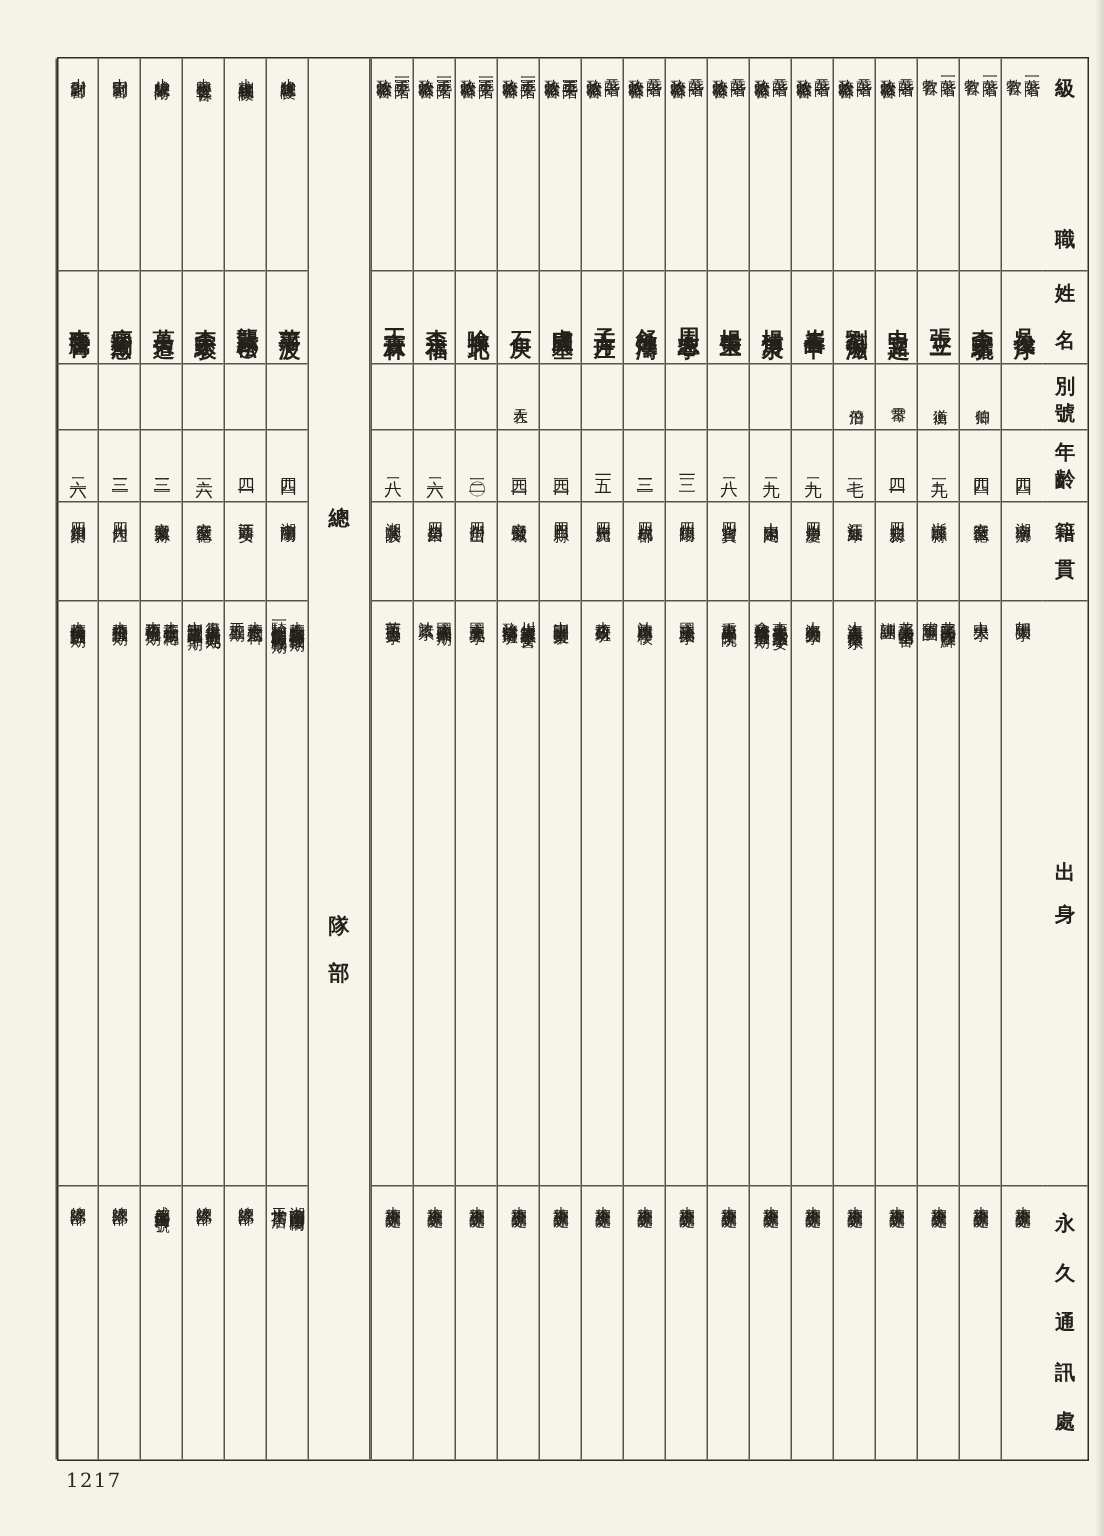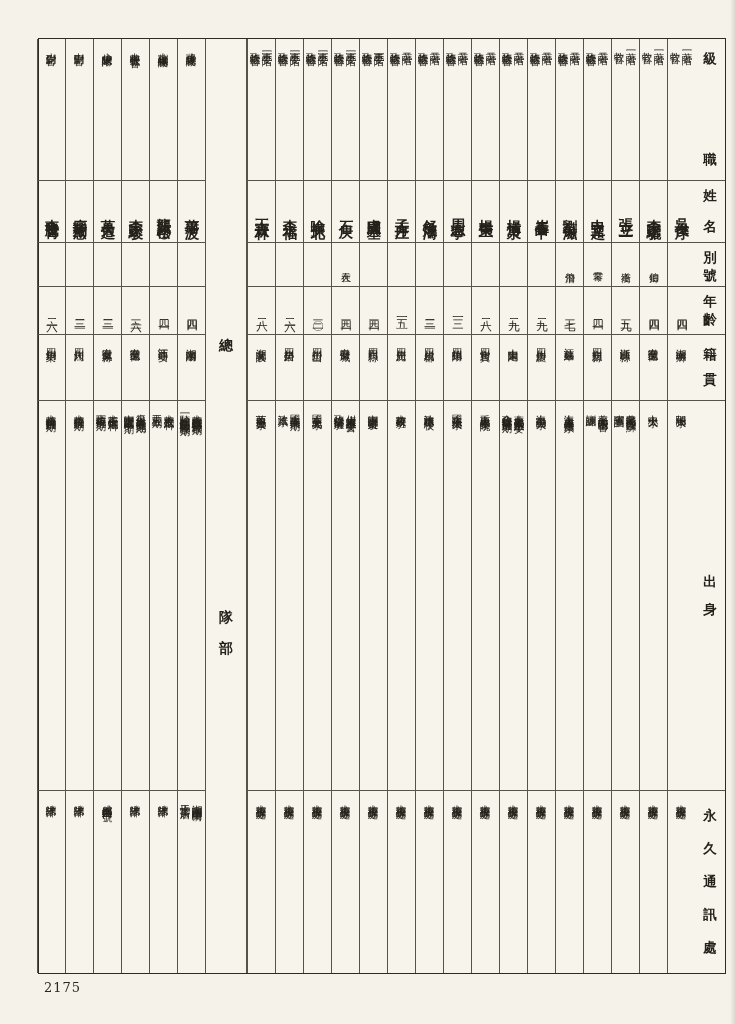--- a/index.html
+++ b/index.html
@@ -650,13 +650,13 @@
       </div>
       <div class="cell b-origin top">
         <span class="vt origin">本校特科訓班四期</span>
       </div>
       <div class="cell b-address top">
         <span class="vt address">總隊部</span>
       </div>
     </div>
   </div>
 
-<div class="pageno">2175</div>
+<div class="pageno">1217</div>
 
 </body></html>

